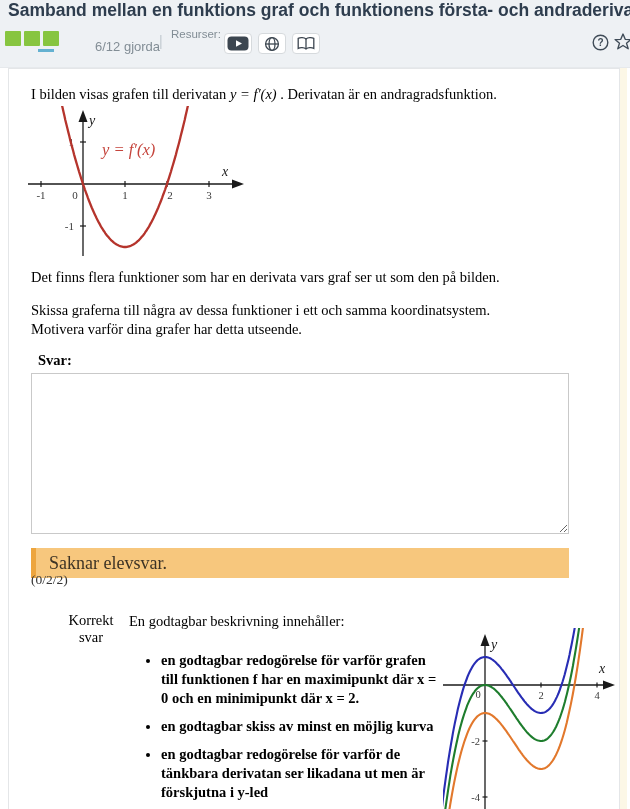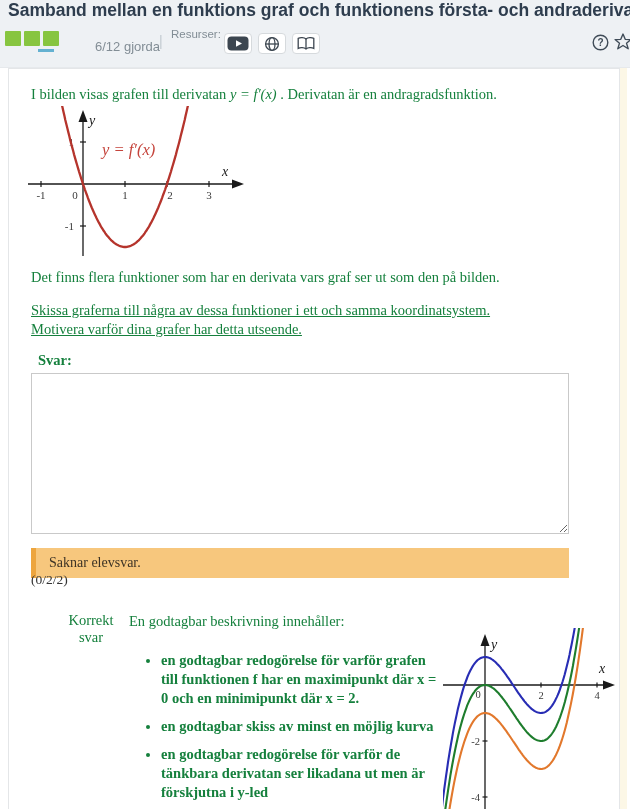--- a/index.html
+++ b/index.html
@@ -25,37 +25,37 @@
   .icon-stroke { stroke:#3c4650; fill:none; stroke-width:1.3; }
   .help-icon { position:absolute; left:592px; top:34px; cursor:pointer; }
   .star-icon { position:absolute; left:613px; top:33px; cursor:pointer; }
 
   
   .card { position:absolute; left:8px; top:68px; width:612px; height:760px;
           background:#fff; border:1px solid #e4e6e8; border-bottom:none;
           padding:16px 22px 0 22px; }
   .cream-strip { position:absolute; left:620px; top:68px; width:7px; height:741px; background:#fcf7e6; }
 
-  .serif { font-family:"Liberation Serif", serif; font-size:14.5px; color:#15803d; }
+  .serif { font-family:"Liberation Serif", serif; font-size:14.5px; color:#000000; }
   .math { font-style:italic; }
   p.body-text { line-height:19px; }
   .p2 { margin-top:10px; }
-  .p3 { margin-top:14px;text-decoration:underline; }
+  .p3 { margin-top:14px; }
   .answer-label { margin-top:13px; font-weight:700;margin-left:7px; }
 
   .graph1 { display:block; margin:2px 0 0 -5px; }
 
   textarea.answer-box { display:block; margin-top:4px; width:538px; height:161px;
           border:1px solid #c9c9c9; background:#fff; resize:both;
           font-family:"Liberation Serif", serif; font-size:14px; padding:6px; }
 
   .status-banner { margin-top:14px; width:538px; height:30px; background:#f7c77d;
           border-left:5px solid #eda53e; display:flex; align-items:center;
           padding-left:13px; font-family:"Liberation Serif", serif;
-          font-size:14px; color:#3d3325; }
+          font-size:18px; color:#3d3325; }
   .score { margin-top:-6px; width:582px; text-align:left;
            font-family:"Liberation Serif", serif; font-size:13.5px; color:#333; }
 
   
   .solution { display:flex; margin:24px 0 0 34px; }
   .solution-label { width:52px; text-align:center; line-height:17px; flex:none; }
   .solution-content { flex:1; margin-left:12px; }
   .solution-graph { float:right; margin:16px -30px 0 6px; }
   .solution-content ul { margin:20px 0 0 0; padding-left:32px;font-weight:bold; }
   .solution-content li { line-height:19px; margin-bottom:9px; max-width:320px; }

